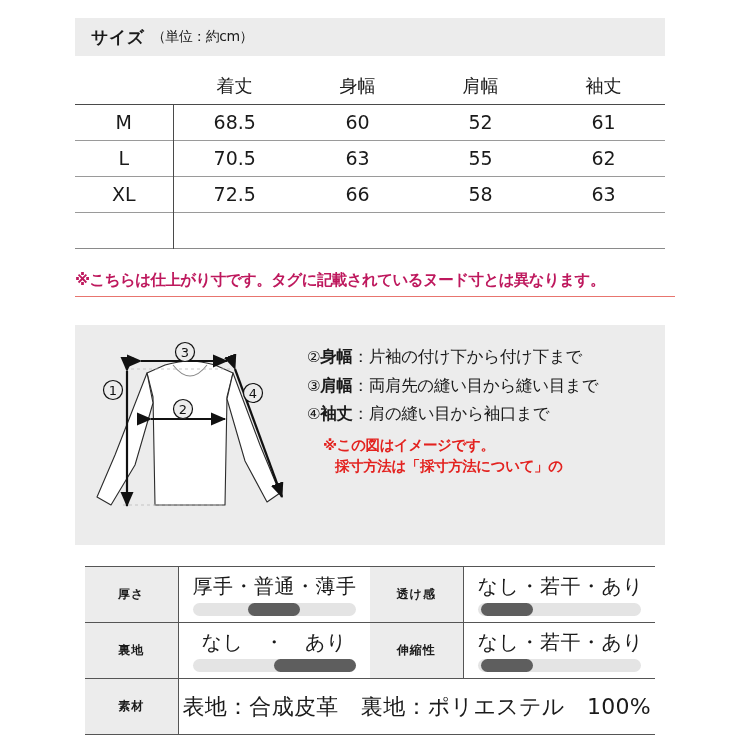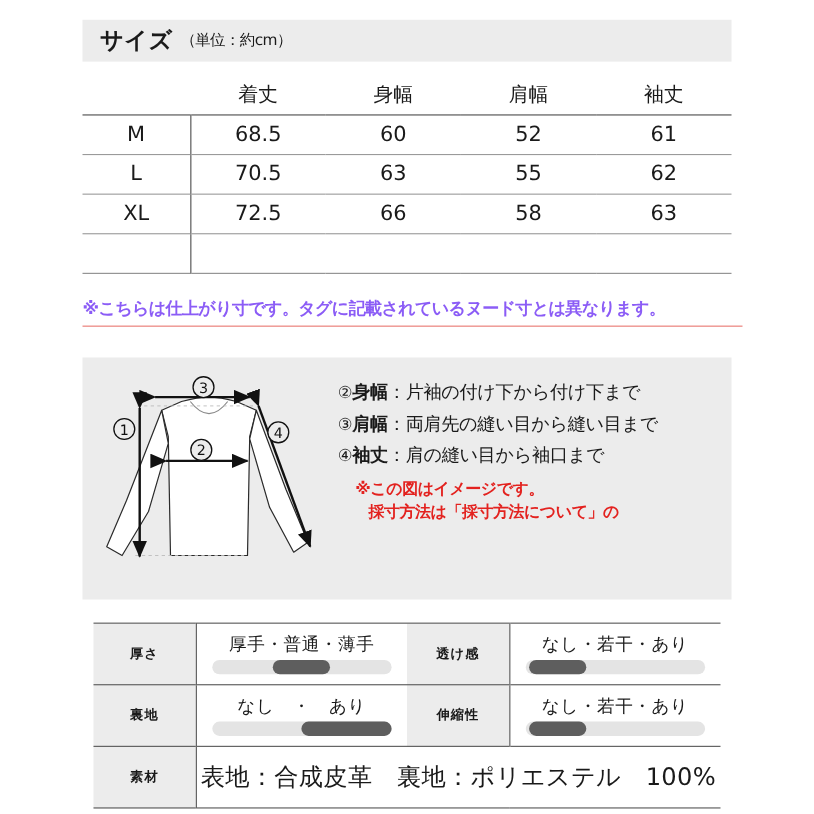--- a/index.html
+++ b/index.html
@@ -25,21 +25,21 @@
     left: 75px;
     top: 18px;
     width: 590px;
     height: 38px;
     background: #ececec;
     display: flex;
     align-items: center;
     padding-left: 16px;
   }
   .title-main {
-    font-size: 21px;
+    font-size: 17px;
     font-weight: bold;
     letter-spacing: 0.5px;
   }
   .title-unit {
     font-size: 14px;
     margin-left: 7px;
     letter-spacing: -0.5px;
   }
 
   
@@ -77,21 +77,21 @@
   .size-table .empty-row td { height: 36px; }
 
   
   .red-note {
     position: absolute;
     left: 75px;
     top: 270px;
     width: 600px;
     font-size: 15.5px;
     font-weight: bold;
-    color: #8b5cf6;
+    color: #be185d;
     letter-spacing: -0.6px;
     padding-bottom: 5px;
     border-bottom: 1.5px solid #e8756f;
     white-space: nowrap;
   }
 
   
   .diagram-panel {
     position: absolute;
     left: 75px;
@@ -156,21 +156,21 @@
     height: 56px;
   }
   .attr-value {
     width: 192px;
     padding: 0 14px;
     vertical-align: middle;
   }
 
   .scale-words {
     text-align: center;
-    font-size: 16px;
+    font-size: 20px;
     letter-spacing: 0.5px;
     margin-bottom: 3px;
     white-space: nowrap;
   }
   .scale-track {
     position: relative;
     height: 13px;
     border-radius: 7px;
     background: #e4e4e4;
   }

